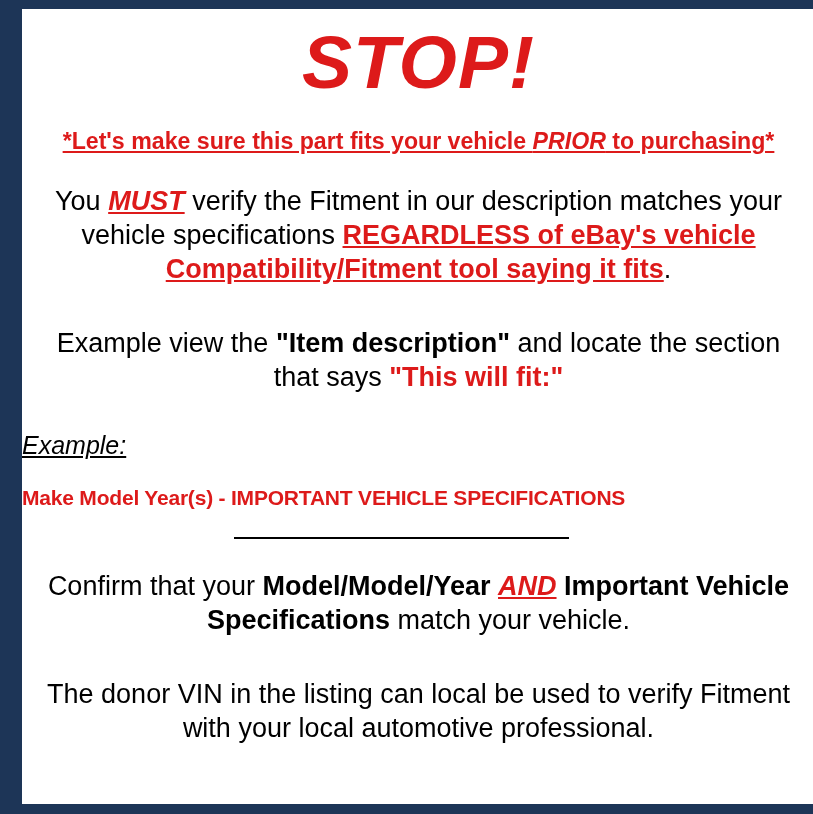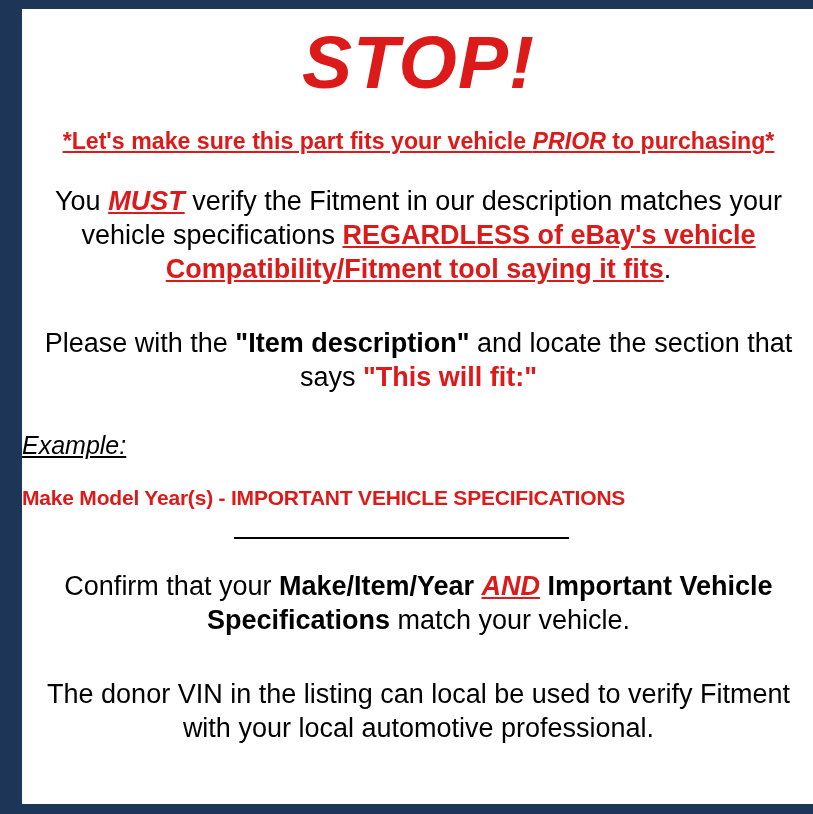--- a/index.html
+++ b/index.html
@@ -128,34 +128,34 @@
       <span class="inner">
         <span>*Let's make sure this part fits your vehicle </span><span class="i">PRIOR</span><span> to purchasing*</span>
       </span>
     </div>
 
     <p id="para-must" class="body-para">
       <span>You </span><span class="red b i u">MUST</span><span> verify the Fitment in our description matches your vehicle specifications </span><span class="red b u">REGARDLESS of eBay's vehicle Compatibility/Fitment tool saying it fits</span><span>.</span>
     </p>
 
     <p id="para-please" class="body-para">
-      <span>Please with the </span><span class="b black">"Item description"</span><span> and locate the section that says </span><span class="red b">"This will fit:"</span>
+      <span>Example view the </span><span class="b black">"Item description"</span><span> and locate the section that says </span><span class="red b">"This will fit:"</span>
     </p>
 
     <div id="example-block">
       <div>
         <span id="example-label">Example:</span>
       </div>
       <div id="example-spec">Make Model Year(s) - IMPORTANT VEHICLE SPECIFICATIONS</div>
     </div>
 
     <div id="divider-wrap">
       <div id="divider"></div>
     </div>
 
     <p id="para-confirm" class="body-para">
-      <span>Confirm that your </span><span class="b black">Make/Item/Year</span><span> </span><span class="red b i u">AND</span><span> </span><span class="b black">Important Vehicle Specifications</span><span> match your vehicle.</span>
+      <span>Confirm that your </span><span class="b black">Model/Model/Year</span><span> </span><span class="red b i u">AND</span><span> </span><span class="b black">Important Vehicle Specifications</span><span> match your vehicle.</span>
     </p>
 
     <p id="para-vin" class="body-para">The donor VIN in the listing can local be used to verify Fitment with your local automotive professional.</p>
 
   </div>
 </div>
 
 </body></html>

